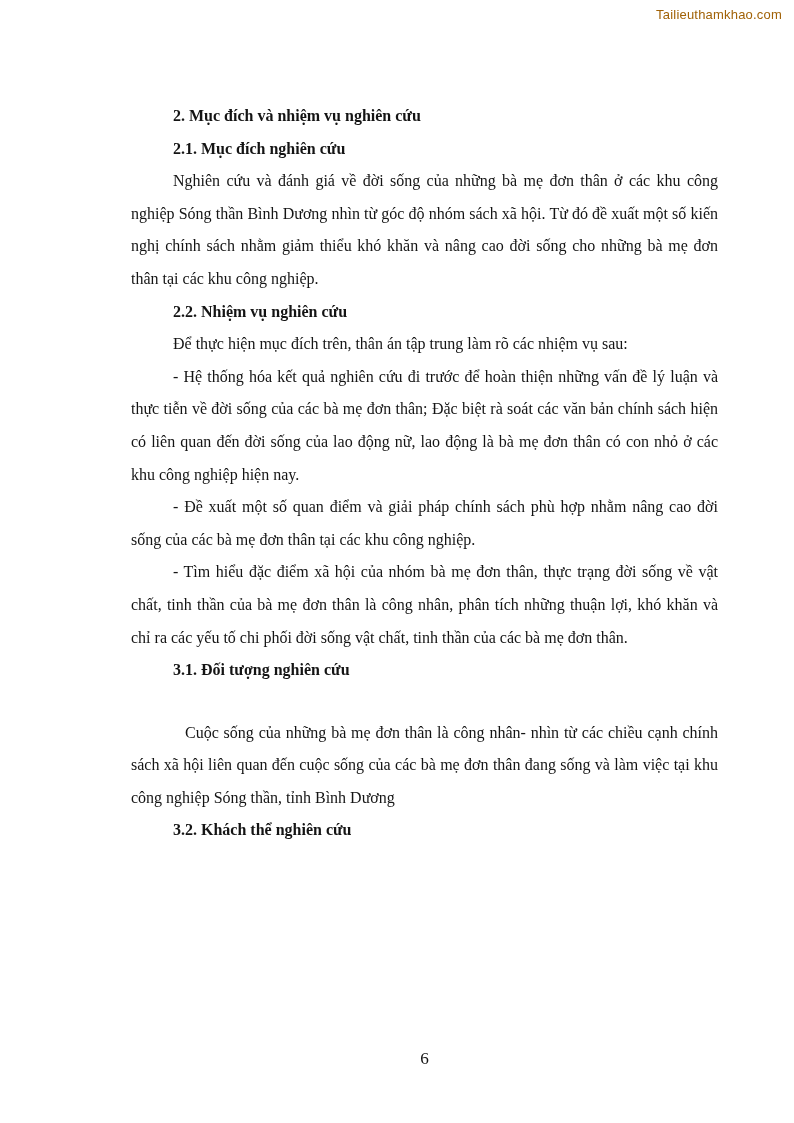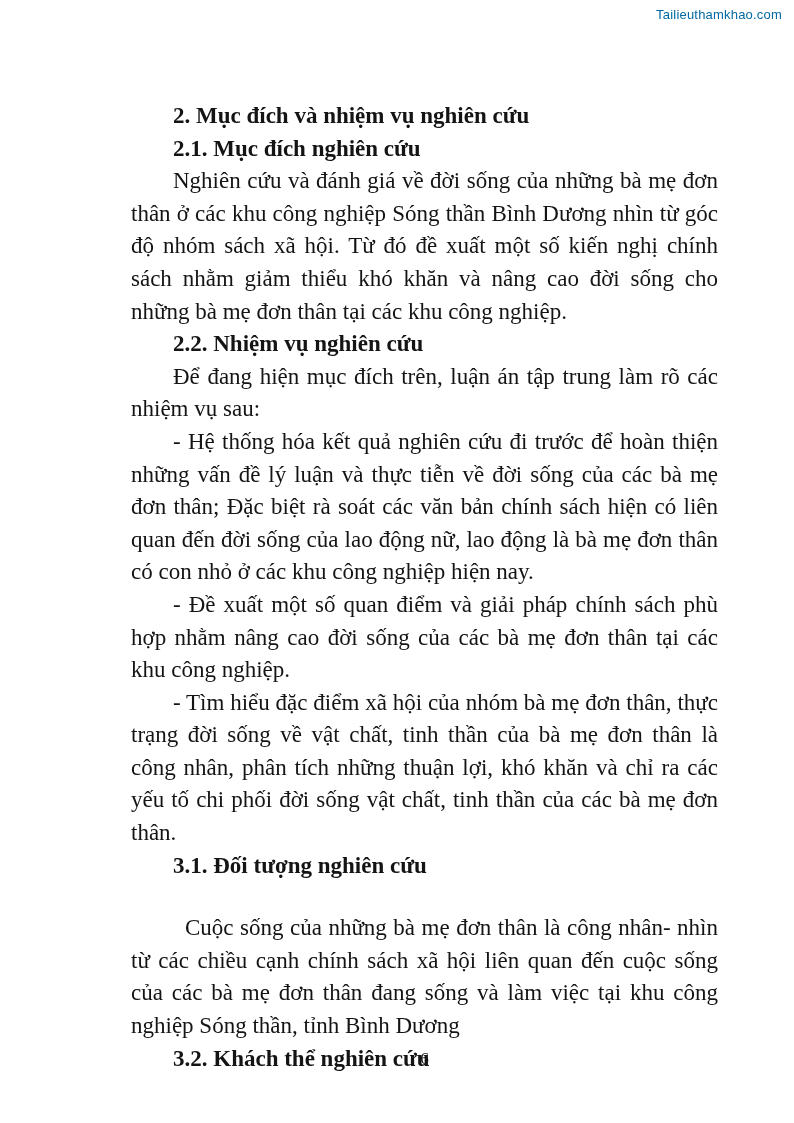--- a/index.html
+++ b/index.html
@@ -23,21 +23,21 @@
     font-family: "Liberation Sans", sans-serif;
     font-size: 13px;
     letter-spacing: 0.2px;
     user-select: none;
   }
   .content {
     position: absolute;
     left: 131px;
     top: 100px;
     width: 587px;
-    font-size: 23px;
+    font-size: 16px;
     line-height: 32.6px;
     text-align: justify;
     text-justify: inter-word;
   }
   .content p {
     margin: 0;
     padding: 0;
     text-indent: 42px;
   }
   .content p.indent-large {
@@ -59,28 +59,28 @@
     top: 1049px;
     width: 587px;
     text-align: center;
     font-size: 17.2px;
   }
 </style>
 </head>
 <body>
 
 <div class="page">
-  <div class="watermark" style="color: #0369a1;">Tailieuthamkhao.com</div>
+  <div class="watermark" style="color: #a16207;">Tailieuthamkhao.com</div>
 
   <div class="content" id="doc-content">
       <p class="heading1">2. Mục đích và nhiệm vụ nghiên cứu</p>
       <p class="heading2">2.1. Mục đích nghiên cứu</p>
       <p class="body">Nghiên cứu và đánh giá về đời sống của những bà mẹ đơn thân ở các khu công nghiệp Sóng thần Bình Dương nhìn từ góc độ nhóm sách xã hội. Từ đó đề xuất một số kiến nghị chính sách nhằm giảm thiểu khó khăn và nâng cao đời sống cho những bà mẹ đơn thân tại các khu công nghiệp.</p>
       <p class="heading2">2.2. Nhiệm vụ nghiên cứu</p>
-      <p class="body">Để đang hiện mục đích trên, luận án tập trung làm rõ các nhiệm vụ sau:</p>
+      <p class="body">Để thực hiện mục đích trên, thân án tập trung làm rõ các nhiệm vụ sau:</p>
       <p class="body">- Hệ thống hóa kết quả nghiên cứu đi trước để hoàn thiện những vấn đề lý luận và thực tiễn về đời sống của các bà mẹ đơn thân; Đặc biệt rà soát các văn bản chính sách hiện có liên quan đến đời sống của lao động nữ, lao động là bà mẹ đơn thân có con nhỏ ở các khu công nghiệp hiện nay.</p>
       <p class="body">- Đề xuất một số quan điểm và giải pháp chính sách phù hợp nhằm nâng cao đời sống của các bà mẹ đơn thân tại các khu công nghiệp.</p>
       <p class="body">- Tìm hiểu đặc điểm xã hội của nhóm bà mẹ đơn thân, thực trạng đời sống về vật chất, tinh thần của bà mẹ đơn thân là công nhân, phân tích những thuận lợi, khó khăn và chỉ ra các yếu tố chi phối đời sống vật chất, tinh thần của các bà mẹ đơn thân.</p>
       <p class="heading2">3.1. Đối tượng nghiên cứu</p>
       <p class="body indent-large">Cuộc sống của những bà mẹ đơn thân là công nhân- nhìn từ các chiều cạnh chính sách xã hội liên quan đến cuộc sống của các bà mẹ đơn thân đang sống và làm việc tại khu công nghiệp Sóng thần, tỉnh Bình Dương</p>
       <p class="heading2">3.2. Khách thể nghiên cứu</p>
     </div>
 
   <div class="page-number">6</div>
 </div>

